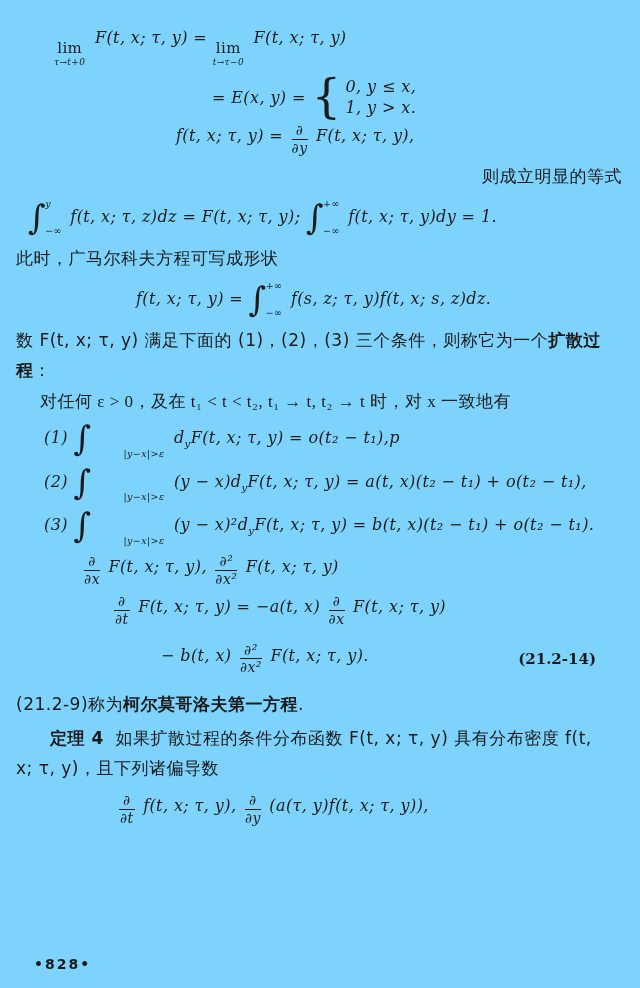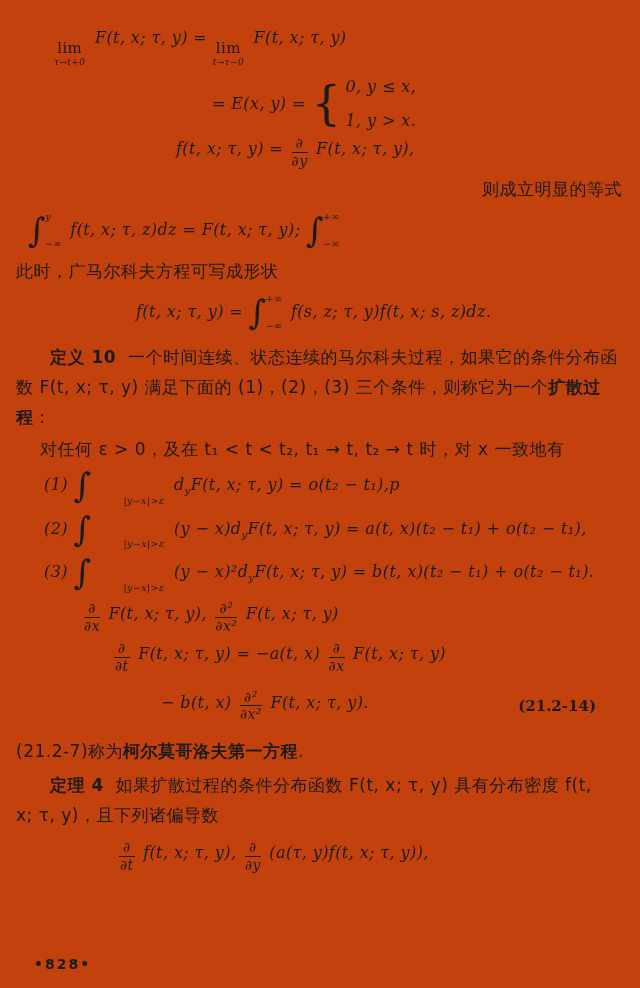--- a/index.html
+++ b/index.html
@@ -1,18 +1,18 @@
 <!DOCTYPE html>
 <html><head>
 <meta charset="utf-8">
 <style>
   * { margin:0; padding:0; box-sizing:border-box; }
   html,body { background:#e8e8e4; }
   .page {
-    width:640px; height:988px; margin:0 auto; background:#c2410c;
+    width:640px; height:988px; margin:0 auto; background:#7dd3fc;
     color:#1b1b1b; overflow:hidden; position:relative;
     padding:22px 18px 0 16px;
     font-family:"DejaVu Serif", serif;
   }
   
   .cn { font-size:17px; line-height:30px; font-family:"DejaVu Sans","DejaVu Serif",sans-serif; letter-spacing:0.5px; }
   .b  { font-weight:bold; }
   .indent { padding-left:34px; }
   
   .math { font-family:"DejaVu Serif", serif; font-style:italic; font-size:16px; letter-spacing:0.4px; white-space:nowrap; }
@@ -22,21 +22,21 @@
   .frac .den { display:block; padding-top:1px; font-size:14px; }
   .intg { display:inline-flex; vertical-align:middle; margin-right:3px; }
   .int-sign { font-style:normal; font-size:34px; line-height:1; align-self:center; }
   .int-lims { display:flex; flex-direction:column; justify-content:space-between; min-height:40px; font-size:9.5px; margin-left:-1px; padding:1px 0; }
   .int-sub-only { font-size:9.5px; vertical-align:-14px; margin-left:-3px; margin-right:4px;padding-left:32px; }
   .limop { display:inline-flex; flex-direction:column; align-items:center; vertical-align:-10px; line-height:1; margin-right:4px; }
   .limop .limword { font-style:normal; font-size:15px; }
   .limop .limsub  { font-size:9px; margin-top:2px; }
   .cases { display:inline-flex; align-items:center; vertical-align:middle; }
   .brace { font-style:normal; font-size:46px; line-height:0.85; font-weight:300; margin:0 4px 0 6px; }
-  .case-rows { display:flex; flex-direction:column; row-gap:15px; font-size:16px; }
+  .case-rows { display:flex; flex-direction:column; row-gap:2px; font-size:16px; }
   sub.vs { font-size:10px; font-style:italic; }
   .eq-row { display:flex; align-items:center; }
   .tag { margin-left:auto; margin-right:26px; font-style:normal; font-weight:bold; font-size:15px; }
   .pagenum { position:absolute; left:34px; bottom:16px; font-size:14px; font-weight:bold; letter-spacing:2px; font-family:"DejaVu Sans",sans-serif; }
 </style>
 </head>
 <body>
 
 <div class="page">
 
@@ -85,47 +85,45 @@
       </span>
     </span>
     <span>f(t, x;  τ, z)dz = F(t, x;  τ, y); </span>
     <span class="intg">
       <span class="int-sign">∫</span>
       <span class="int-lims">
         <span>+∞</span>
         <span>−∞</span>
       </span>
     </span>
+    <span>f(t, x;  τ, y)dy = 1.</span>
   </div>
 
   <div class="cn" style="margin-top:6px;">此时，广马尔科夫方程可写成形状</div>
 
   <div class="math eq" style="margin-left:120px;">
     <span>f(t, x;  τ, y) = </span>
     <span class="intg">
       <span class="int-sign">∫</span>
       <span class="int-lims">
         <span>+∞</span>
         <span>−∞</span>
       </span>
     </span>
     <span>f(s, z;  τ, y)f(t, x;  s, z)dz.</span>
   </div>
 
-  <div class="cn indent" style="margin-top:10px;">
-    <span class="b">定义 10</span>&nbsp;&nbsp;<span>一个时间连续、状态连续的马尔科夫过程，如果它的条件分布函</span>
-  </div>
   <div class="cn">
     <span>数 F(t, x; τ, y) 满足下面的 (1)，(2)，(3) 三个条件，则称它为一个</span><span class="b">扩散过</span>
   </div>
   <div class="cn">
     <span class="b">程</span><span>：</span>
   </div>
 
-  <div class="cn" style="margin-left:24px; margin-top:2px;">对任何 ε &gt; 0，及在 t₁ &lt; t &lt; t₂,  t₁ → t,  t₂ → t 时，对 x 一致地有</div>
+  <div class="cn" style="margin-left:24px; margin-top:2px;font-family:Liberation Serif, serif;">对任何 ε &gt; 0，及在 t₁ &lt; t &lt; t₂,  t₁ → t,  t₂ → t 时，对 x 一致地有</div>
 
   <div class="math eq" style="margin-left:28px; margin-top:4px;">
     <span>(1)</span>
     <span class="intg">
         <span class="int-sign">∫</span>
       </span><span class="int-sub-only">|y−x|&gt;ε</span><span> d</span><sub class="vs">y</sub><span>F(t, x;  τ, y) = o(t₂ − t₁),p</span>
   </div>
 
   <div class="math eq" style="margin-left:28px; margin-top:2px;">
     <span>(2)</span>
@@ -175,21 +173,21 @@
       <span class="frac">
         <span class="num">∂²</span>
         <span class="den">∂x²</span>
       </span>
       <span> F(t, x;  τ, y).</span>
     </span>
     <span class="tag">(21.2-14)</span>
   </div>
 
   <div class="cn" style="margin-top:14px;">
-    <span>(21.2-7)称为</span><span class="b">柯尔莫哥洛夫第一方程</span><span>.</span>
+    <span>(21.2-9)称为</span><span class="b">柯尔莫哥洛夫第一方程</span><span>.</span>
   </div>
 
   <div class="cn indent" style="margin-top:4px;">
     <span class="b">定理 4</span>&nbsp;&nbsp;<span>如果扩散过程的条件分布函数 F(t, x; τ, y) 具有分布密度 f(t,</span>
   </div>
   <div class="cn">x; τ, y)，且下列诸偏导数</div>
 
   <div class="math eq" style="margin-left:100px; margin-top:10px;">
     <span class="frac">
       <span class="num">∂</span>

